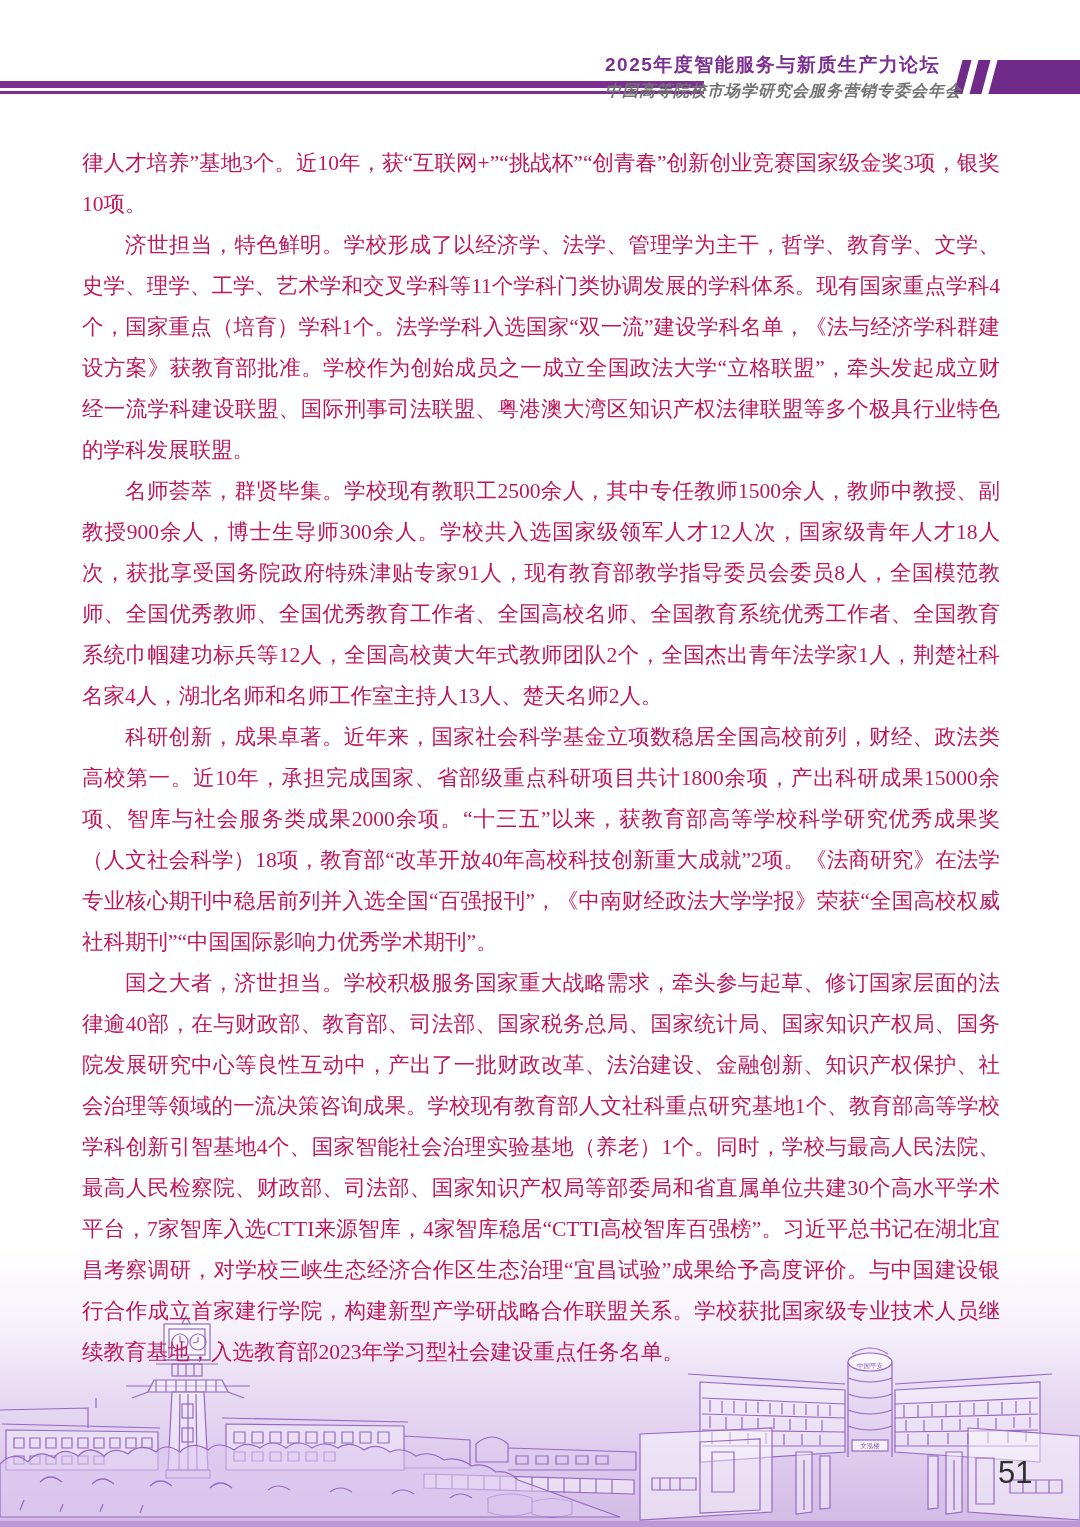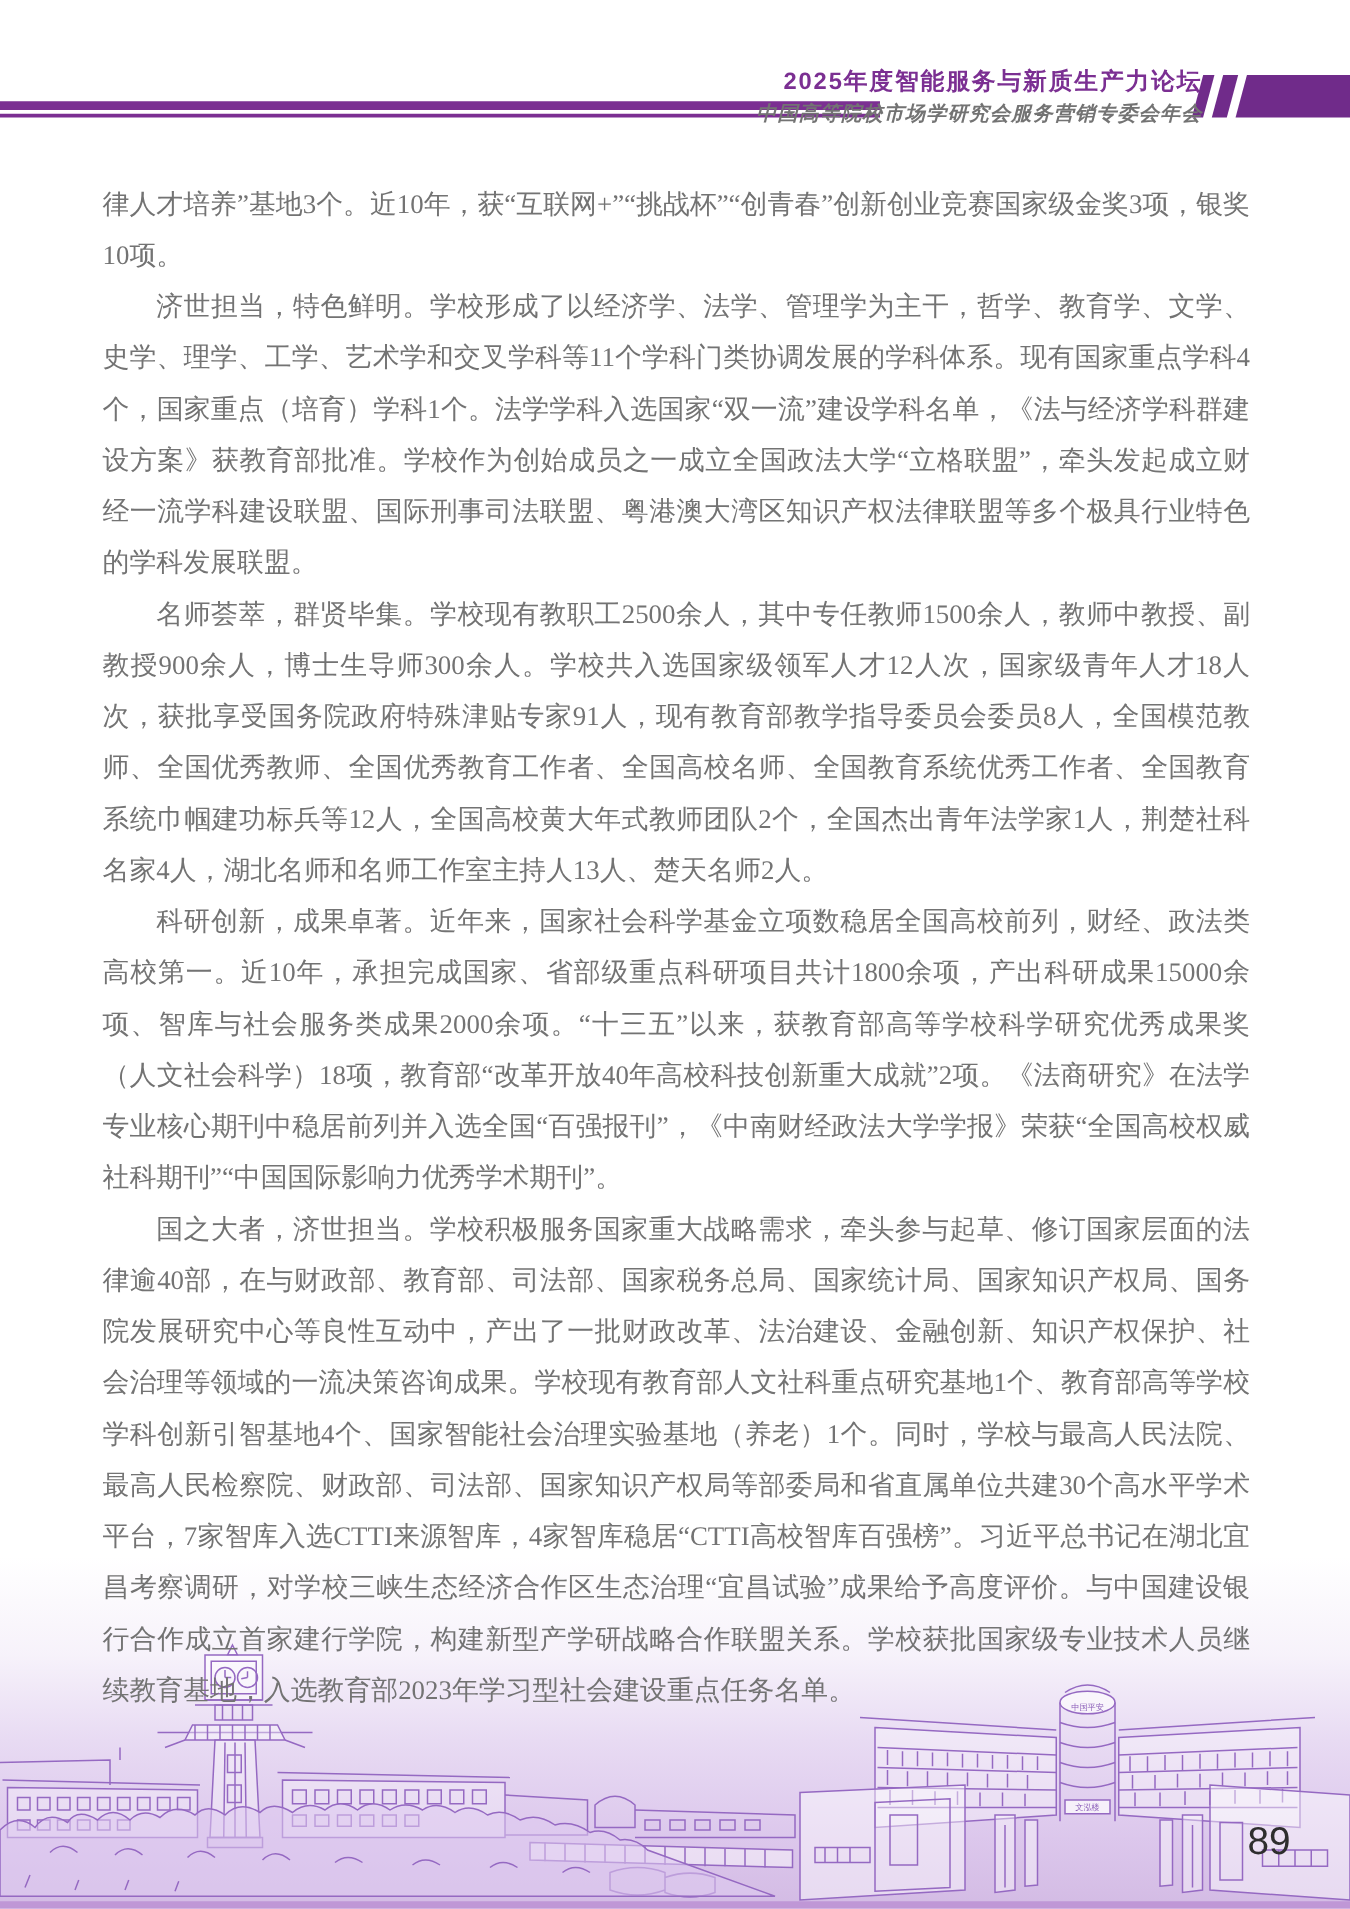--- a/index.html
+++ b/index.html
@@ -5,37 +5,37 @@
   html,body { margin:0; padding:0; }
   body {
     width:1080px; height:1527px; position:relative; overflow:hidden;
     background:#ffffff;
     font-family:"Liberation Serif","DejaVu Serif",serif;
   }
   
   .stripe { position:absolute; left:0; background:#7B2F92; }
   .stripe-thick { top:81px; width:704px; height:7px; }
   .stripe-thin  { top:91px; width:704px; height:3px; }
-  .header-text { position:absolute; top:52px; right:118px; text-align:right; z-index:5; }
+  .header-text { position:absolute; top:52px; right:118px; text-align:left; z-index:5; }
   .hdr-title1 {
     font-family:"Liberation Sans","DejaVu Sans",sans-serif; font-weight:700;
     color:#7B2F92; font-size:19px; letter-spacing:1.5px; white-space:nowrap;
   }
   .hdr-title2 {
     font-family:"DejaVu Serif","Liberation Serif",serif; font-style:italic; font-weight:700;
     color:#737373; font-size:16px; letter-spacing:1px; margin-top:3px; white-space:nowrap;
   }
   .slash { position:absolute; background:#702B8A; transform:skewX(-15deg); }
   .slash-1 { left:958px; top:60px; width:9px;  height:34px; }
   .slash-2 { left:974px; top:60px; width:12px; height:34px; }
   .slash-bar { left:993px; top:60px; width:100px; height:34px; }
   
   .doc-body {
     position:absolute; left:82px; top:143px; width:918px; z-index:3;
-    color:#737373; font-size:21.5px; line-height:41px; text-align:justify;
+    color:#be185d; font-size:21.5px; line-height:41px; text-align:justify;
   }
   .doc-body p { margin:0; text-indent:2em; }
   .doc-body p.cont { text-indent:0; }
   
   .footer-gradient {
     position:absolute; left:0; top:1245px; width:1080px; height:282px; z-index:1;
     background:linear-gradient(180deg,
       rgba(238,229,246,0) 0%, rgba(238,229,246,0.5) 28%,
       #e8dbf3 52%, #dcc7ec 80%, #d3bbe4 100%);
   }
@@ -161,14 +161,14 @@
       <path d="M968,116 L1080,124 L1080,208 L968,200 Z" fill="rgba(255,255,255,0.45)"></path>
       <path d="M976,146 h18 v46 h-18 Z"></path>
       <path d="M1010,168 h52 v13 h-52 Z M1023,168 l0,13 M1036,168 l0,13 M1049,168 l0,13"></path>
     </g>
   </g>
 
   <text x="870" y="56" text-anchor="middle" font-size="6.5" fill="#8A5DB8" stroke="none">中国平安</text>
   <text x="870" y="136" text-anchor="middle" font-size="6.5" fill="#8A5DB8" stroke="none">文泓楼</text>
 </svg>
 
-<div class="page-number">89</div>
+<div class="page-number">51</div>
 <div class="bottom-strip"></div>
 
 </body></html>

